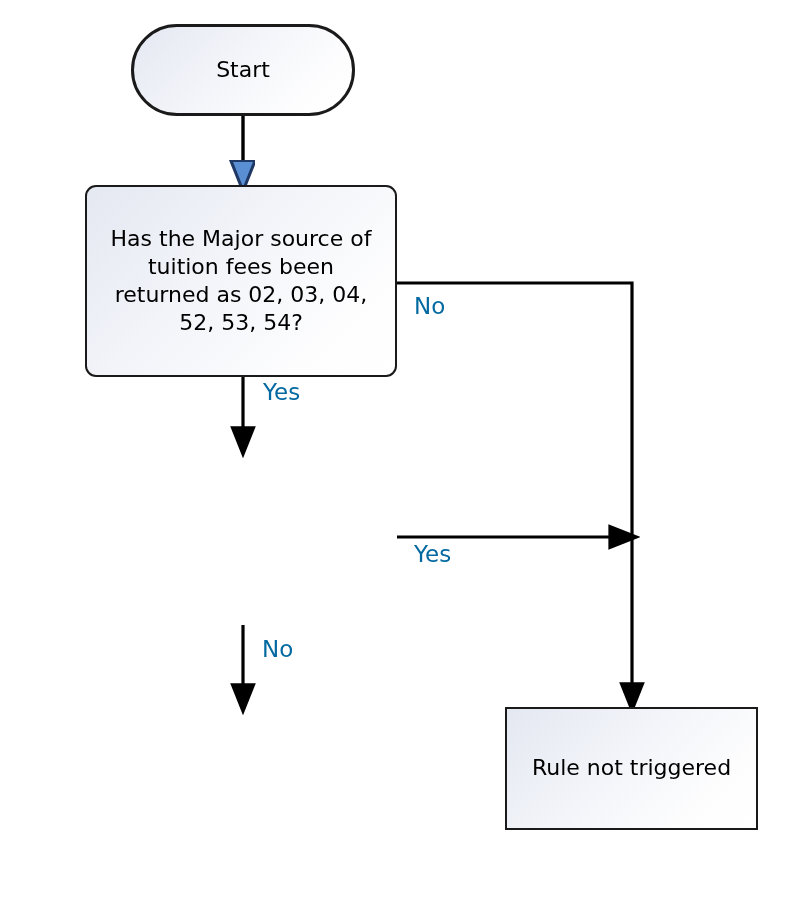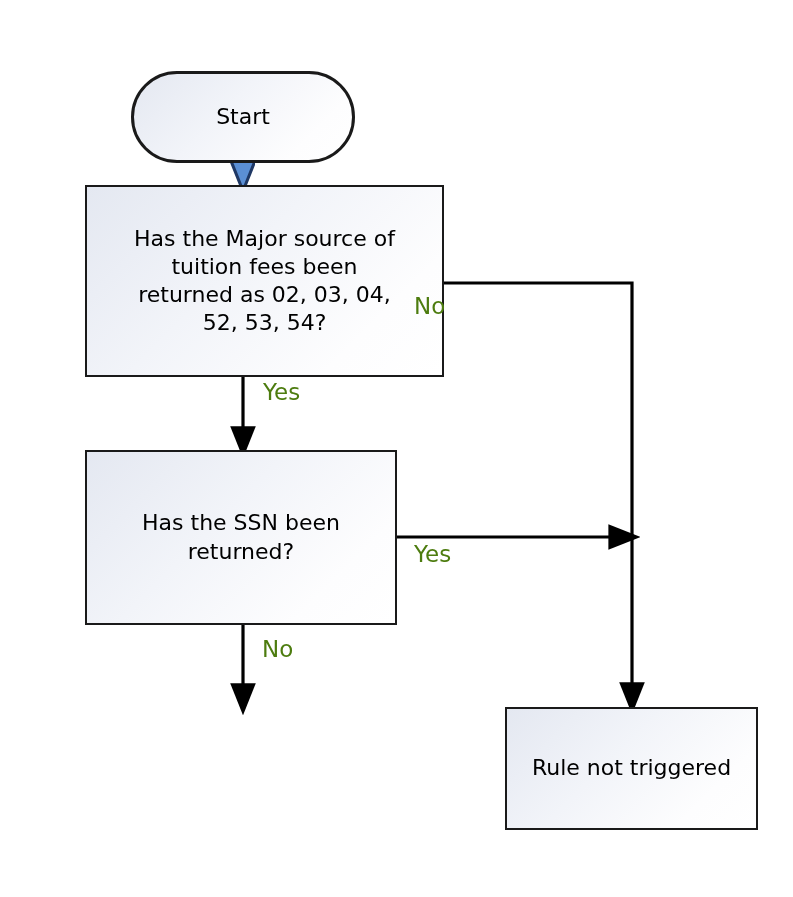--- a/index.html
+++ b/index.html
@@ -35,39 +35,38 @@
     text-align: center;
     border: 2px solid #1a1a1a;
     background-image: linear-gradient(135deg, #e4e8f1 0%, #f2f4f9 42%, #fdfdfe 78%, #ffffff 100%);
     color: #000000;
     font-size: 22px;
     line-height: 1.28;
   }
   .node.start-node {
     border-radius: 999px;
     border-width: 3px;
-    margin-top: 47px;
   }
   .node-label {
     display: block;
     padding: 0 8px;
     white-space: pre-line;
   }
   
   #node-start       { left: 131px; top: 24px;  width: 224px; height: 92px;  }
-  #node-decision-1  { left: 85px;  top: 185px; width: 359px; height: 192px; }
+  #node-decision-1  { left: 85px;  top: 185px; width: 312px; height: 192px; border-radius: 11px; }
   #node-decision-2  { left: 85px;  top: 450px; width: 312px; height: 175px; }
   #node-result-yes  { left: 85px;  top: 707px; width: 312px; height: 153px; }
   #node-result-no   { left: 505px; top: 707px; width: 253px; height: 123px; }
 
   
   .edge-label {
     position: absolute;
     font-size: 23px;
-    color: #4d7c0f;
+    color: #0369a1;
     white-space: nowrap;
     line-height: 1;
   }
   #edge-label-no-1  { left: 414px; top: 295px; }
   #edge-label-yes-1 { left: 263px; top: 381px; }
   #edge-label-yes-2 { left: 414px; top: 543px; }
   #edge-label-no-2  { left: 262px; top: 638px; }
 </style>
 </head>
 <body>
@@ -99,24 +98,20 @@
     <span class="node-label">Start</span>
   </div>
 
   <div class="node" id="node-decision-1">
     <span class="node-label">Has the Major source of
 tuition fees been
 returned as 02, 03, 04,
 52, 53, 54?</span>
   </div>
 
-  <div class="node" id="node-decision-2">
-    <span class="node-label">Has the SSN been
-returned?</span>
-  </div>
 
 
   <div class="node" id="node-result-no">
     <span class="node-label">Rule not triggered</span>
   </div>
 
   <span class="edge-label" id="edge-label-no-1">No</span>
 
   <span class="edge-label" id="edge-label-yes-1">Yes</span>
 

